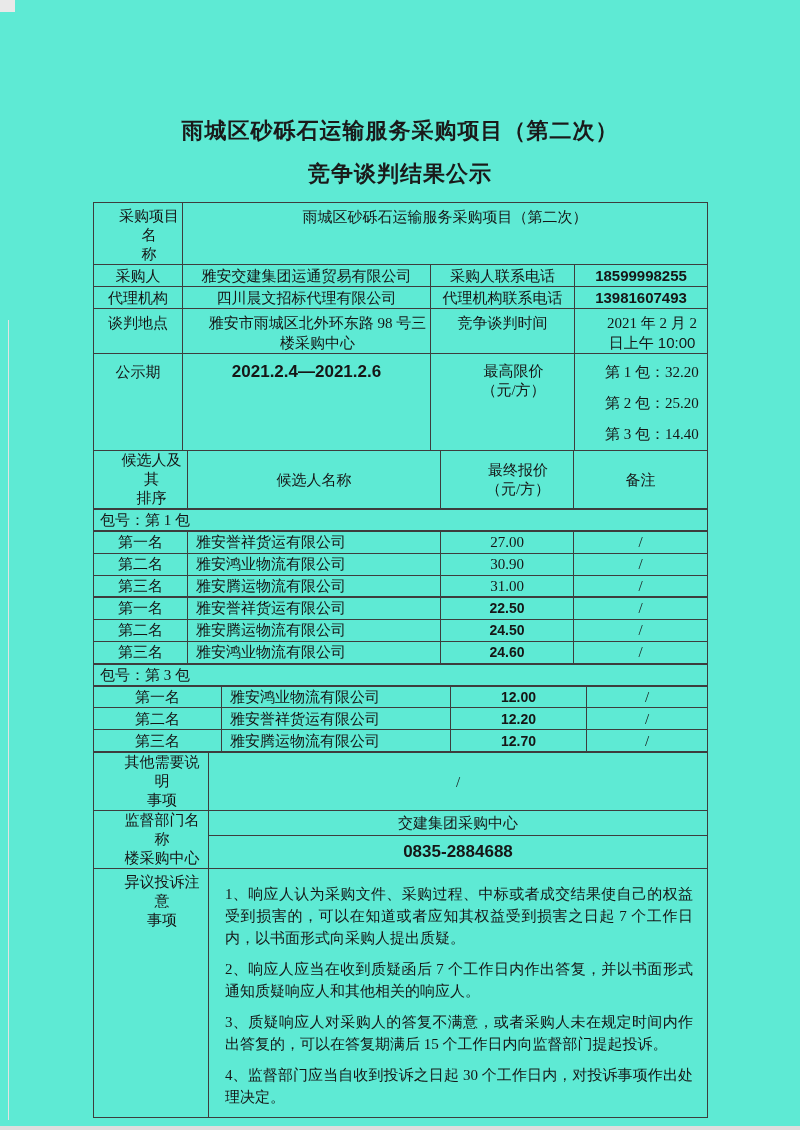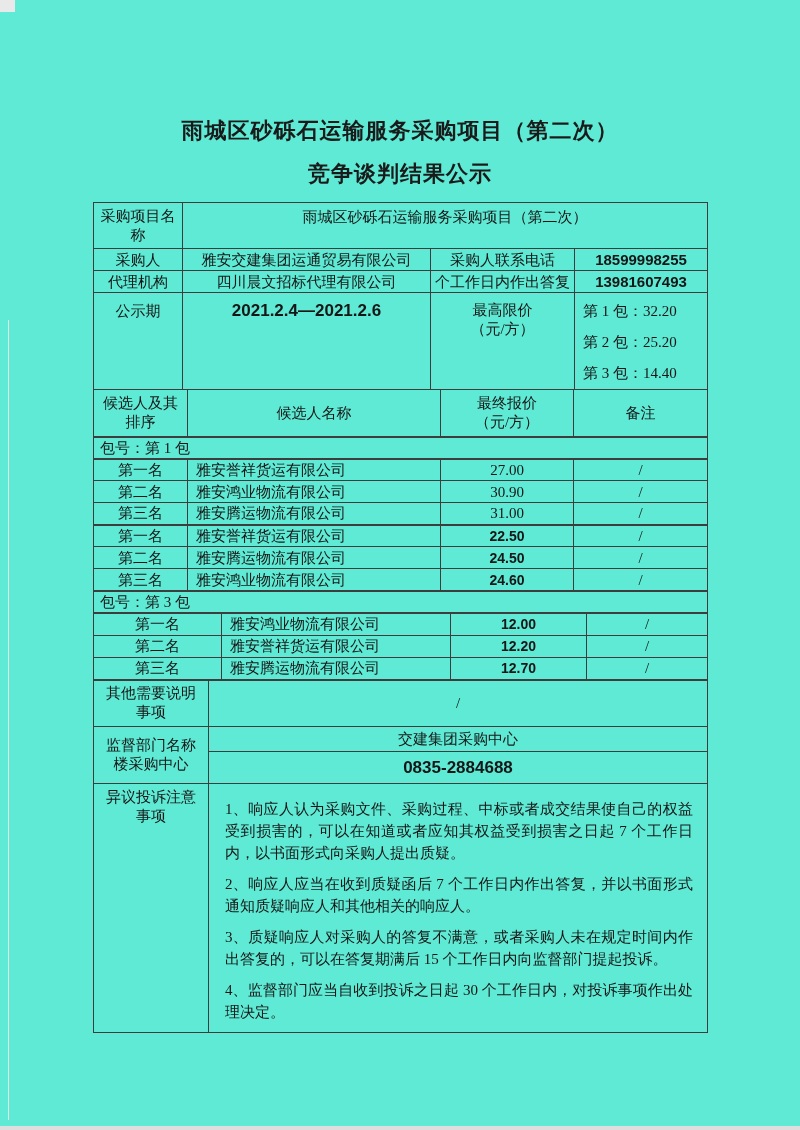--- a/index.html
+++ b/index.html
@@ -34,21 +34,21 @@
   .sans{font-family:"Liberation Sans","DejaVu Sans",sans-serif;}
   .sans-bold{font-family:"Liberation Sans","DejaVu Sans",sans-serif;font-weight:bold;}
   .big-num{font-size:17px;}
   .small-num{font-size:14px;}
   .caps-cell{text-align:left;padding-left:8px;line-height:31px;vertical-align:top;padding-top:3px;}
   .pkg-title{text-align:left;padding-left:6px;}
   .bt2{border-top-width:2px;}
   .bb2{border-bottom-width:2px;}
   .obj-cell{text-align:left;vertical-align:top;padding:5px 5px 0 7px;}
   .obj-item{margin:9px;line-height:22px;text-align:justify;}
-  .line{display:block;}
+  .line{display:block;margin-left:22px;}
 </style>
 </head>
 <body>
 
 <div class="sheet">
   <div class="artifact-corner"></div>
   <div class="artifact-left"></div>
   <div class="artifact-bottom"></div>
 
   <div class="title title1">雨城区砂砾石运输服务采购项目（第二次）</div>
@@ -73,22 +73,34 @@
       </tr>
       <tr style="height:22px;">
         <td class="lbl">采购人</td>
         <td>雅安交建集团运通贸易有限公司</td>
         <td>采购人联系电话</td>
         <td class="sans-bold">18599998255</td>
       </tr>
       <tr style="height:22px;">
         <td class="lbl">代理机构</td>
         <td>四川晨文招标代理有限公司</td>
-        <td>个工作日内作出答复</td>
+        <td>代理机构联系电话</td>
         <td class="sans-bold">13981607493</td>
+      </tr>
+      <tr style="height:45px;">
+        <td class="lbl vtop">谈判地点</td>
+        <td class="vtop">
+          <span class="line">雅安市雨城区北外环东路 98 号三</span>
+          <span class="line">楼采购中心</span>
+        </td>
+        <td class="vtop">竞争谈判时间</td>
+        <td class="vtop">
+          <span class="line">2021 年 2 月 2</span>
+          <span class="line sans">日上午 10:00</span>
+        </td>
       </tr>
       <tr style="height:88px;">
         <td class="lbl vtop" style="padding-top:8px;">公示期</td>
         <td class="vtop sans-bold big-num" style="padding-top:8px;">2021.2.4—2021.2.6</td>
         <td class="lbl lbl2 vtop" style="padding-top:8px;">
           <span class="line">最高限价</span>
           <span class="line">（元/方）</span>
         </td>
         <td class="caps-cell">
           <span class="line">第 1 包：32.20</span>

